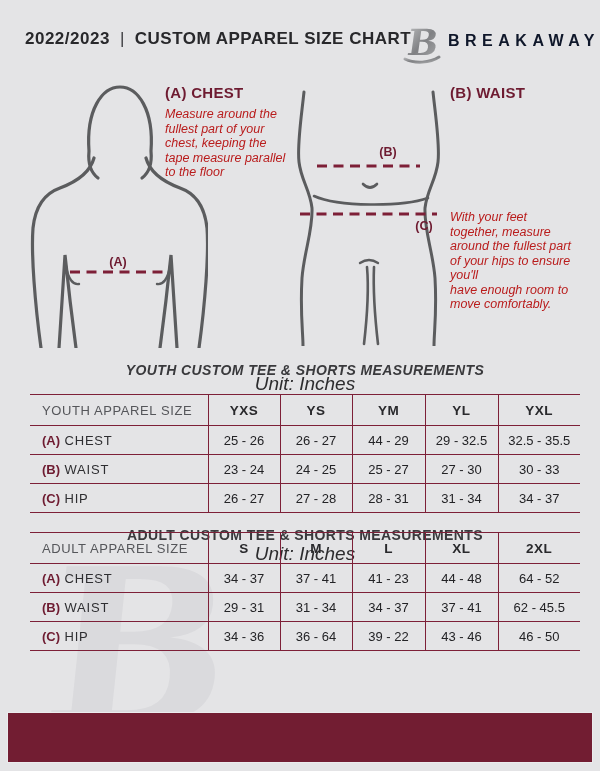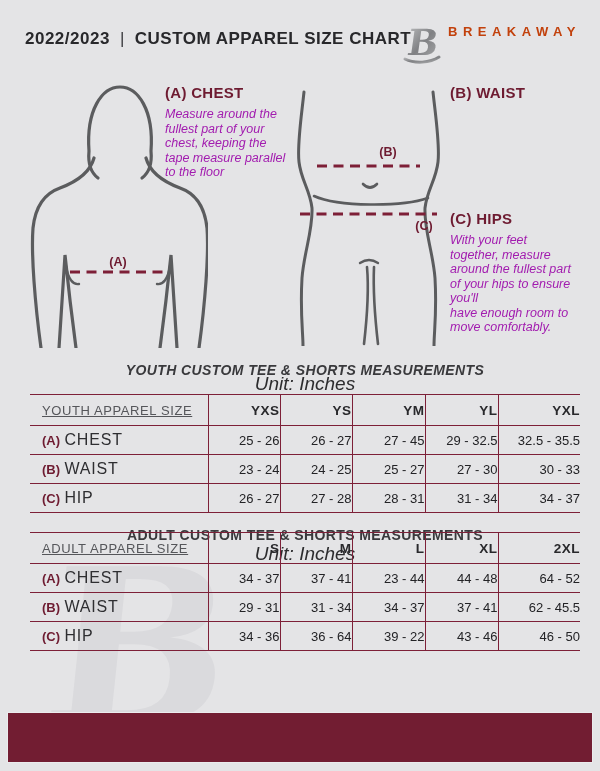--- a/index.html
+++ b/index.html
@@ -6,63 +6,63 @@
   html,body { width:600px; height:771px; }
   body { font-family:"Liberation Sans", sans-serif; background:#e4e4e6; position:relative; overflow:hidden; }
 
   .page { position:absolute; inset:0; }
 
   
   .header-title { position:absolute; left:25px; top:29px; font-size:17px; font-weight:bold;
                   color:#28282b; letter-spacing:0.5px; white-space:nowrap; }
   .header-title .divider { margin:0 10px; color:#3a3a3d; font-weight:normal; }
   .logo-mark { position:absolute; left:402px; top:20px; }
-  .logo-text { position:absolute; left:448px; top:24px; font-size:13px; font-weight:bold;
-               color:#c2410c; letter-spacing:5.5px; }
+  .logo-text { position:absolute; left:448px; top:32px; font-size:16px; font-weight:bold;
+               color:#0f172a; letter-spacing:5.5px; }
 
   
   .watermark { position:absolute; left:48px; top:540px; font-family:"DejaVu Serif", serif;
                font-weight:bold; font-size:215px; color:#dadadd; transform:skewX(-6deg);
                line-height:1; z-index:0; }
 
   
   .fig { position:absolute; z-index:1; }
   .fig-upper { left:28px; top:82px; }
   .fig-lower { left:290px; top:90px; }
   .marker-label { font-family:"Liberation Sans", sans-serif; font-size:12.5px; font-weight:bold; fill:#6e1b31; }
 
   .instr { position:absolute; z-index:1; }
   .instr h3 { font-size:15px; font-weight:bold; color:#6e1b31; letter-spacing:0.3px; margin-bottom:6px; }
-  .instr p { font-size:12.5px; font-style:italic; color:#a21caf; line-height:14.5px; white-space:pre-line; }
+  .instr p { font-size:12.5px; font-style:italic; color:#b91c1c; line-height:14.5px; white-space:pre-line; }
   .instr-a { left:165px; top:84px; width:145px; }
   .instr-b { left:450px; top:84px; width:140px; }
   .instr-c { left:450px; top:210px; width:142px; }
 
   
   .section-title { position:absolute; left:30px; width:550px; text-align:center;
                    font-size:14px; font-weight:bold; color:#39393c; letter-spacing:0.4px; z-index:1; }
   .section-sub   { position:absolute; left:30px; width:550px; text-align:center;
                    font-size:19px; font-style:italic; color:#2c2c2e; z-index:1; }
   .t-youth-title { top:362px;font-style:italic; } .t-youth-sub { top:373px; }
   .t-adult-title { top:527px; } .t-adult-sub { top:543px; }
 
   table.size-table { position:absolute; left:30px; width:550px; border-collapse:collapse;
                      table-layout:fixed; z-index:1; }
   .tbl-youth { top:394px; } .tbl-adult { top:532px; }
   .size-table tr { border-top:1.5px solid #7d2038; }
   .size-table tbody tr:last-child { border-bottom:1.5px solid #7d2038; }
-  .size-table th, .size-table td { border-left:1.5px solid #7d2038; text-align:right; vertical-align:middle; }
+  .size-table th, .size-table td { border-left:1.5px solid #7d2038; text-align:center; vertical-align:middle; }
   .size-table th:first-child, .size-table td:first-child { border-left:none; text-align:left; padding-left:12px; }
   .size-table thead tr { height:31px; }
   .size-table tbody tr { height:29px; }
-  th.apparel-size { font-weight:normal; font-size:13px; color:#55565a; letter-spacing:0.6px;text-decoration:underline; }
+  th.apparel-size { font-weight:normal; font-size:13px; color:#55565a; letter-spacing:0.6px; }
   th.size-head { font-size:13.5px; font-weight:bold; color:#29292c; letter-spacing:0.5px; }
   td.size-cell { font-size:13px; color:#232326; }
   td.row-label .prefix { color:#6e1b31; font-weight:bold; font-size:13px; }
-  td.row-label .name { color:#2e2e31; font-size:16px; letter-spacing:0.8px; }
+  td.row-label .name { color:#2e2e31; font-size:13px; letter-spacing:0.8px; }
 
   
   .footer-bar { position:absolute; left:7px; top:712px; width:586px; height:51px;
                 background:#721d32; border:1px solid #ebebed; z-index:2; }
 </style>
 </head>
 <body>
 
 <div class="page">
 
@@ -119,21 +119,20 @@
     <p>Measure around the
 fullest part of your
 chest, keeping the
 tape measure parallel
 to the floor</p>
   </div>
   <div class="instr instr-b">
     <h3>(B) WAIST</h3>
   </div>
   <div class="instr instr-c">
-    <h3>(C) HIPS</h3>
     <p>With your feet
 together, measure
 around the fullest part
 of your hips to ensure
 you'll
 have enough room to
 move comfortably.</p>
   </div>
 
   <div class="section-title t-youth-title">YOUTH CUSTOM TEE &amp; SHORTS MEASUREMENTS</div>
@@ -156,21 +155,21 @@
         <th class="size-head">YM</th>
         <th class="size-head">YL</th>
         <th class="size-head">YXL</th>
       </tr>
     </thead>
     <tbody>
       <tr>
         <td class="row-label"><span class="prefix">(A)</span> <span class="name">CHEST</span></td>
         <td class="size-cell">25 - 26</td>
         <td class="size-cell">26 - 27</td>
-        <td class="size-cell">27 - 45</td>
+        <td class="size-cell">44 - 29</td>
         <td class="size-cell">29 - 32.5</td>
         <td class="size-cell">32.5 - 35.5</td>
       </tr>
       <tr>
         <td class="row-label"><span class="prefix">(B)</span> <span class="name">WAIST</span></td>
         <td class="size-cell">23 - 24</td>
         <td class="size-cell">24 - 25</td>
         <td class="size-cell">25 - 27</td>
         <td class="size-cell">27 - 30</td>
         <td class="size-cell">30 - 33</td>
@@ -206,21 +205,21 @@
         <th class="size-head">L</th>
         <th class="size-head">XL</th>
         <th class="size-head">2XL</th>
       </tr>
     </thead>
     <tbody>
       <tr>
         <td class="row-label"><span class="prefix">(A)</span> <span class="name">CHEST</span></td>
         <td class="size-cell">34 - 37</td>
         <td class="size-cell">37 - 41</td>
-        <td class="size-cell">23 - 44</td>
+        <td class="size-cell">41 - 23</td>
         <td class="size-cell">44 - 48</td>
         <td class="size-cell">64 - 52</td>
       </tr>
       <tr>
         <td class="row-label"><span class="prefix">(B)</span> <span class="name">WAIST</span></td>
         <td class="size-cell">29 - 31</td>
         <td class="size-cell">31 - 34</td>
         <td class="size-cell">34 - 37</td>
         <td class="size-cell">37 - 41</td>
         <td class="size-cell">62 - 45.5</td>

